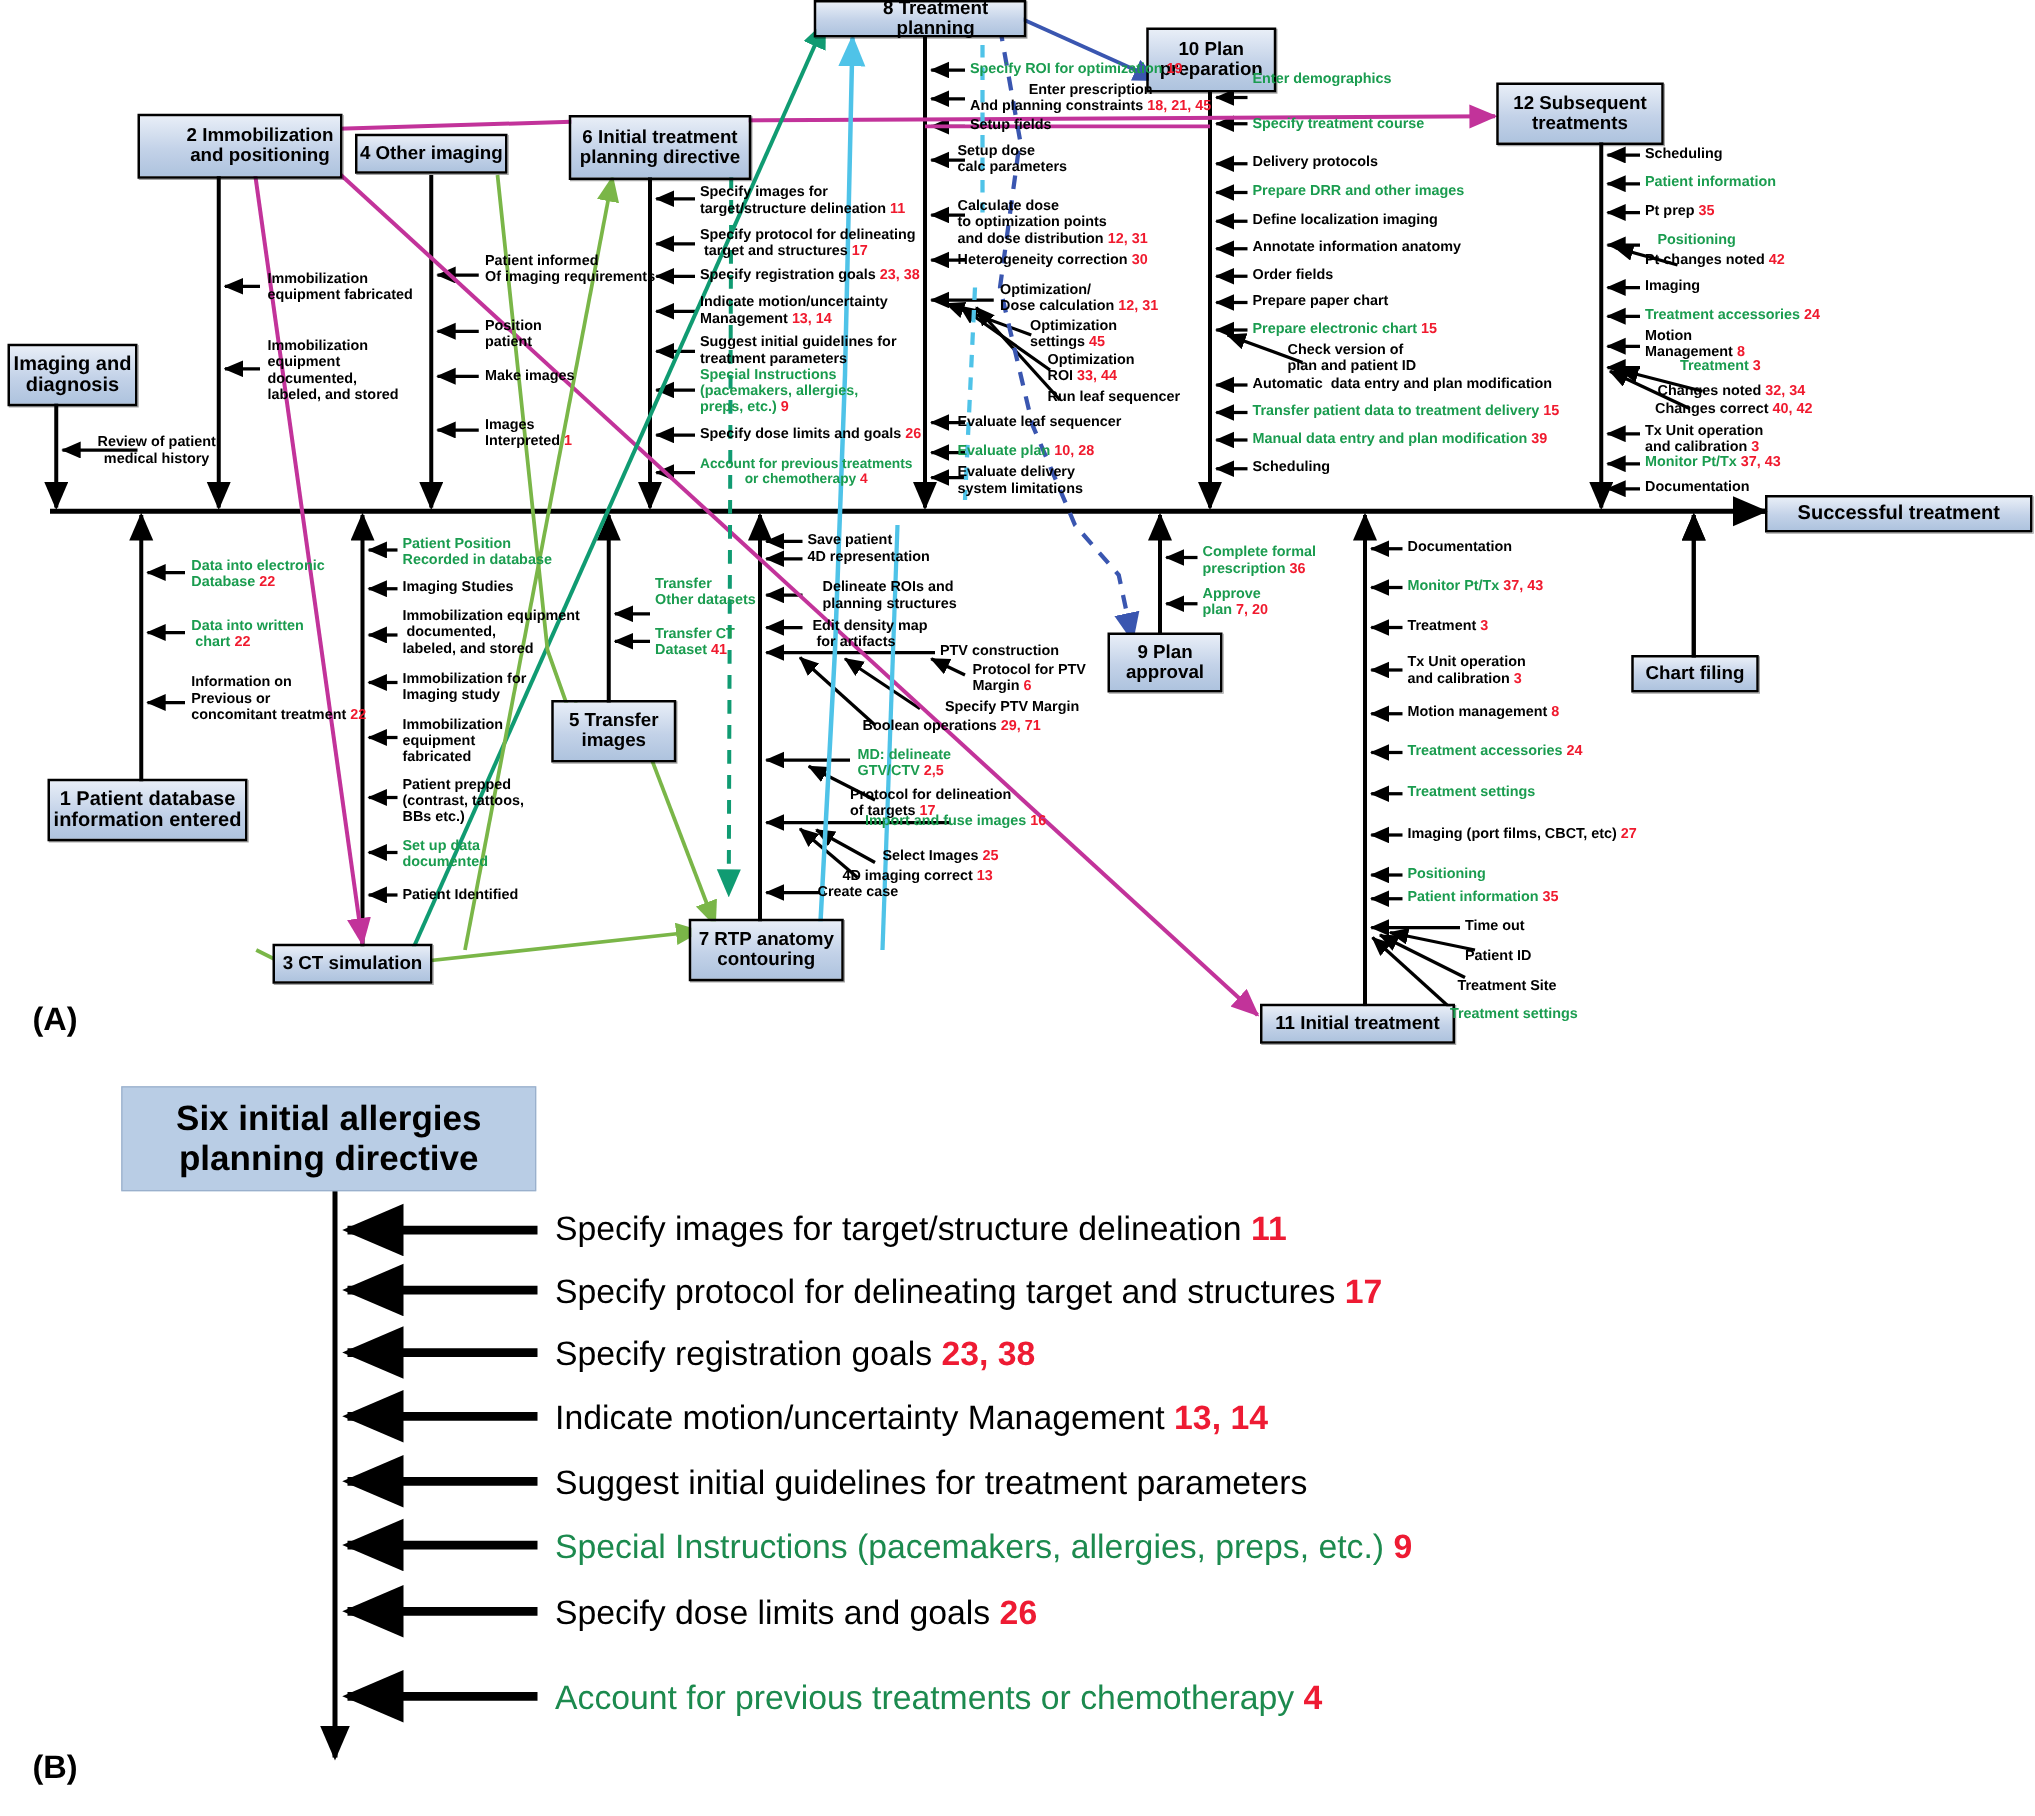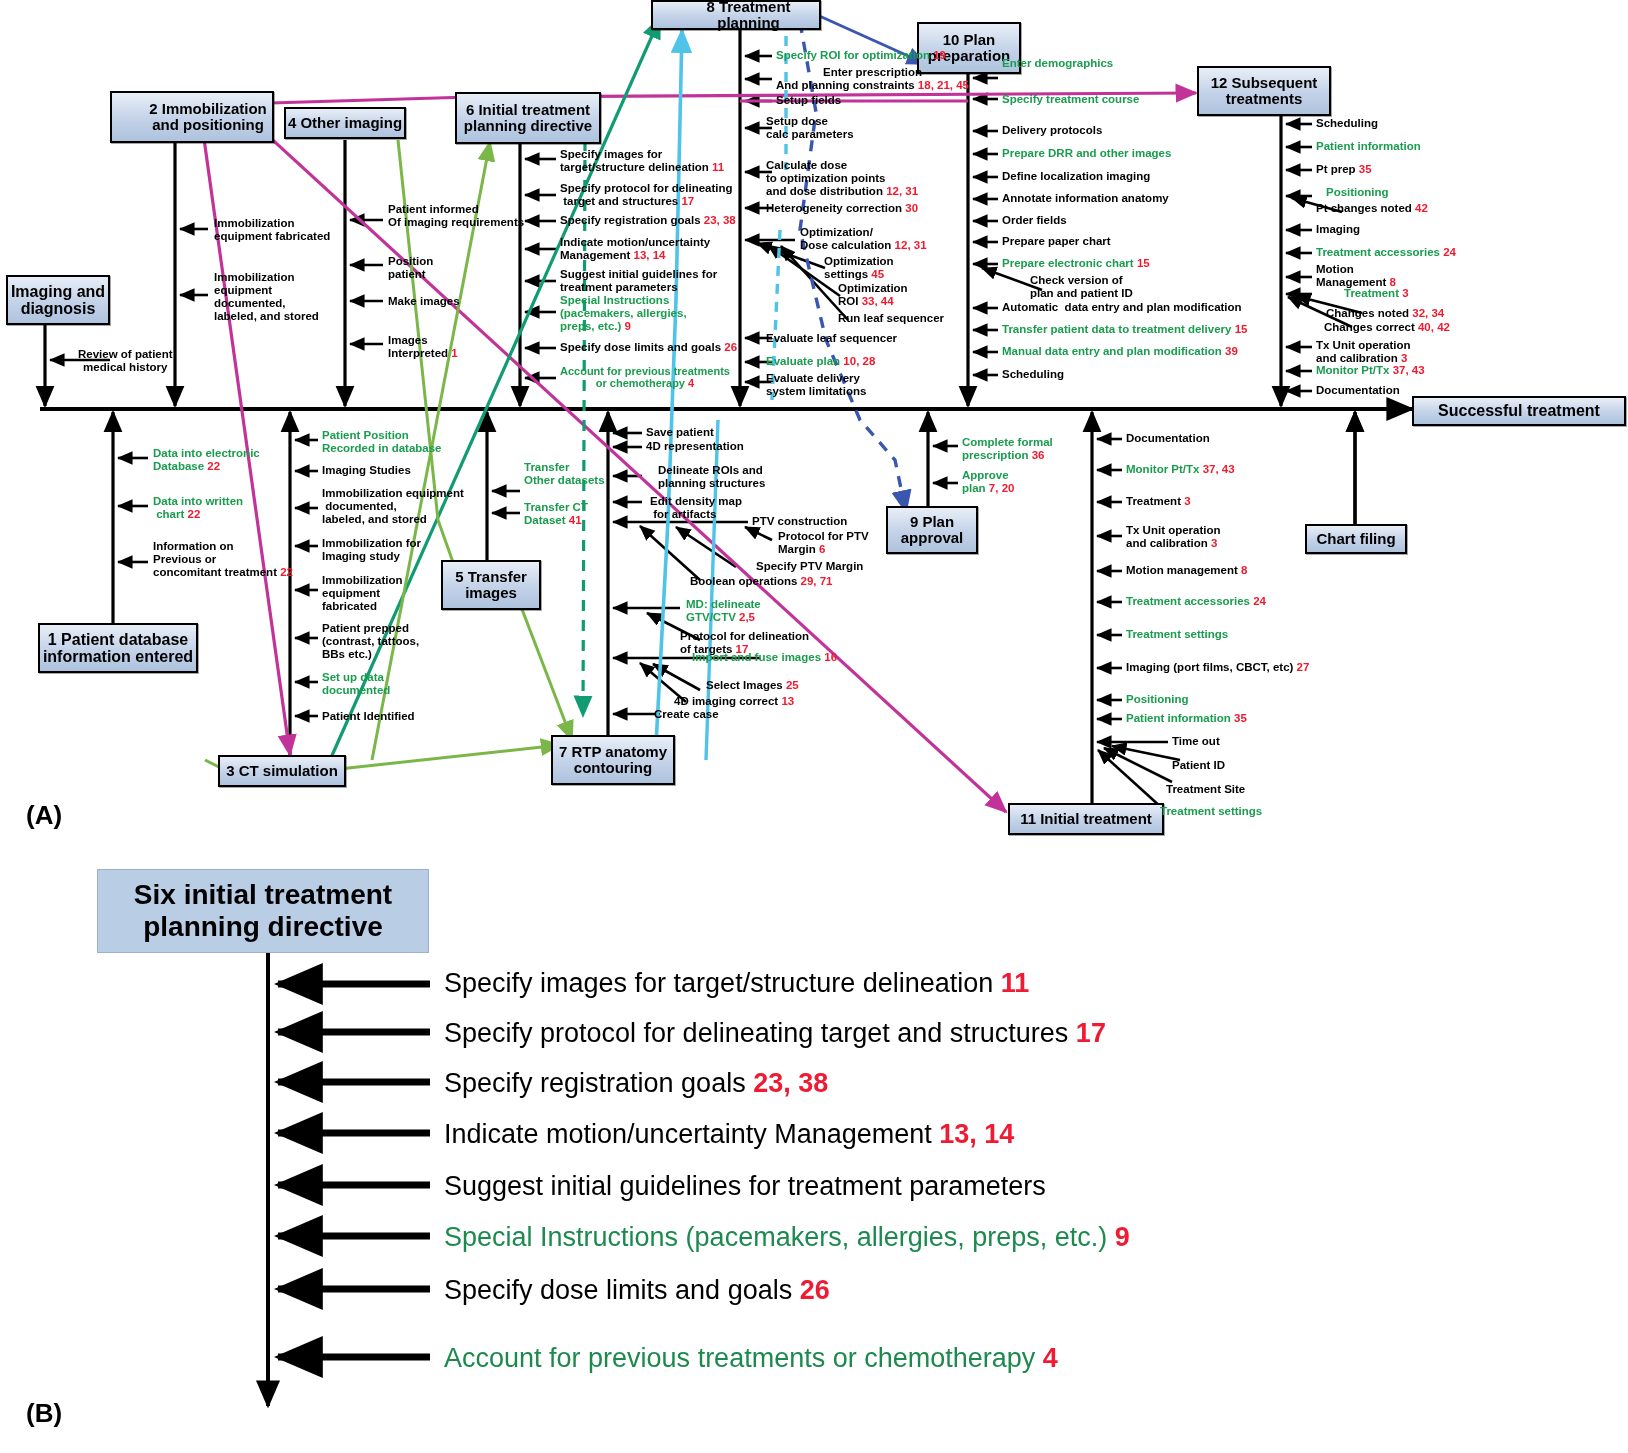--- a/index.html
+++ b/index.html
@@ -493,21 +493,21 @@
   <div class="lbl g" style="left:1126px;top:712px;font-size:11.5px;">Patient information <span class="num">35</span></div>
   <div class="lbl" style="left:1172px;top:735px;font-size:11.5px;">Time out</div>
   <div class="lbl" style="left:1172px;top:759px;font-size:11.5px;">Patient ID</div>
   <div class="lbl" style="left:1166px;top:783px;font-size:11.5px;">Treatment Site</div>
   <div class="lbl g" style="left:1160px;top:805px;font-size:11.5px;">Treatment settings</div>
 
   <div class="panel-letter" style="left:26px;top:800px;font-size:26px;">(A)</div>
   <div class="panel-letter" style="left:26px;top:1398px;font-size:26px;">(B)</div>
 
   <div class="bnode" style="left:97px;top:869px;width:330px;height:82px;font-size:28px;">
-    <span style="white-space:pre-line;">Six initial treatment
+    <span style="white-space:pre-line;">Six initial allergies
 planning directive</span>
   </div>
 
   <div class="bitem" style="left:444px;top:968px;">Specify images for target/structure delineation <span class="bnum">11</span></div>
   <div class="bitem" style="left:444px;top:1018px;">Specify protocol for delineating target and structures <span class="bnum">17</span></div>
   <div class="bitem" style="left:444px;top:1068px;">Specify registration goals <span class="bnum">23, 38</span></div>
   <div class="bitem" style="left:444px;top:1119px;">Indicate motion/uncertainty Management  <span class="bnum">13, 14</span></div>
   <div class="bitem" style="left:444px;top:1171px;">Suggest initial guidelines for treatment parameters</div>
   <div class="bitem g" style="left:444px;top:1222px;">Special Instructions (pacemakers, allergies, preps, etc.)  <span class="bnum">9</span></div>
   <div class="bitem" style="left:444px;top:1275px;">Specify dose limits and goals <span class="bnum">26</span></div>

